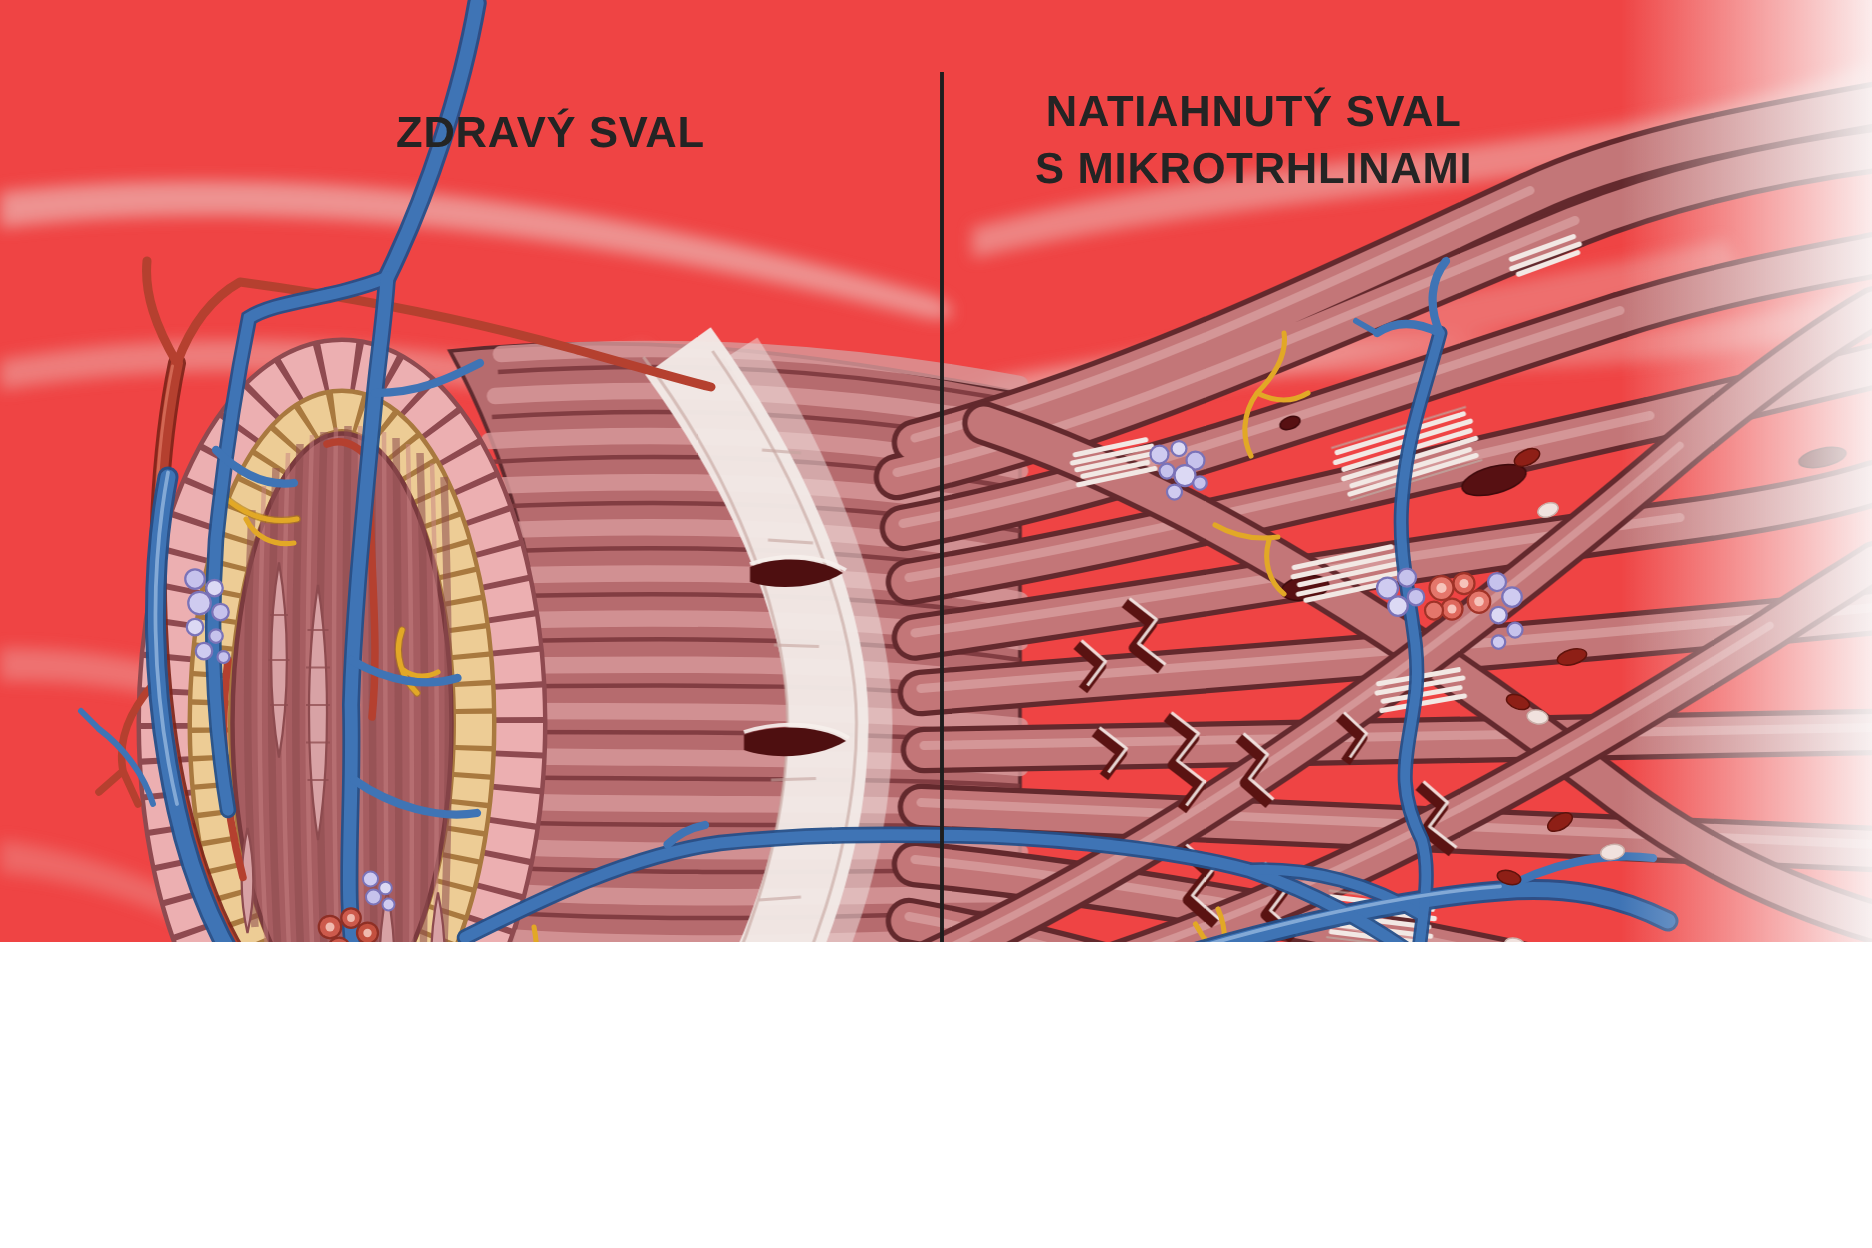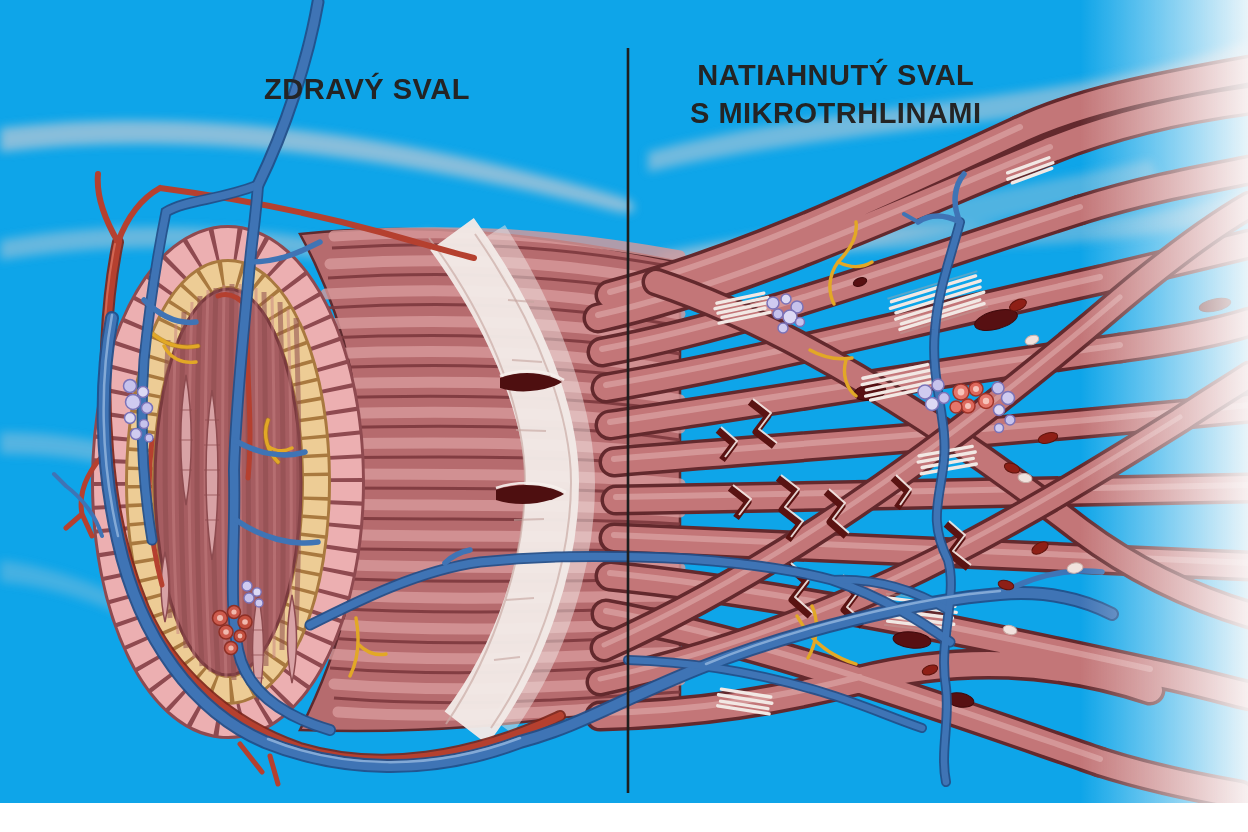--- a/index.html
+++ b/index.html
@@ -1,17 +1,17 @@
 <!DOCTYPE html>
 <html><head>
 <meta charset="utf-8">
 <style>
   html,body{margin:0;padding:0;background:#ffffff;}
-  .stage{position:relative;width:1248px;height:803px;overflow:hidden;
-         background:#0ea5e9;font-family:"Liberation Sans","DejaVu Sans",sans-serif;}
+  .stage{position:relative;width:1248px;height:628px;overflow:hidden;
+         background:#ef4444;font-family:"Liberation Sans","DejaVu Sans",sans-serif;}
   .stage svg{position:absolute;left:0;top:0;}
   .title{position:absolute;color:#242424;font-weight:700;font-size:29px;
          letter-spacing:.5px;line-height:38px;white-space:nowrap;}
   .title-left{left:247px;top:70px;width:240px;text-align:center;}
   .title-right{left:690px;top:56px;text-align:center;}
 </style>
 </head>
 <body>
 
 <div class="stage">

